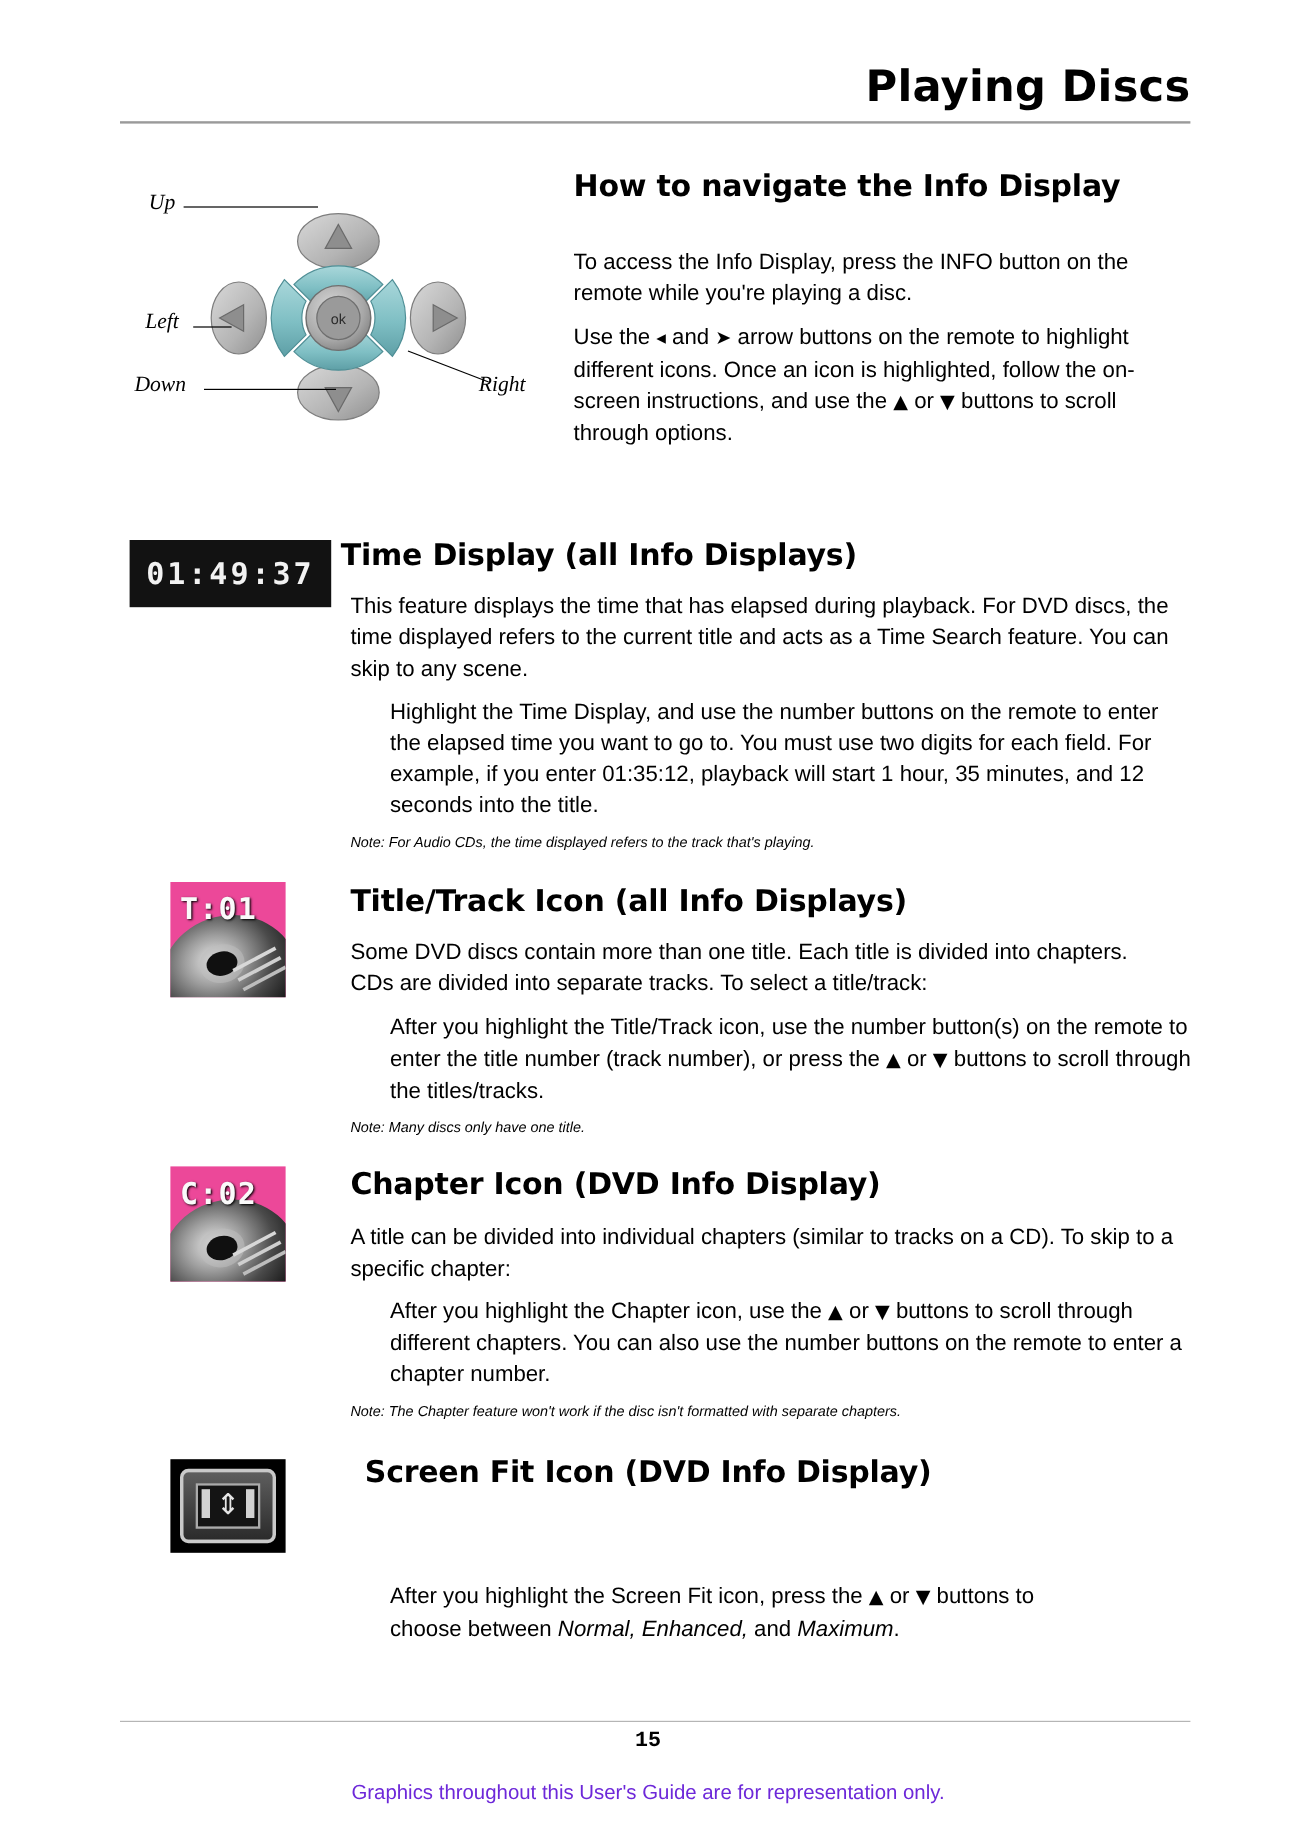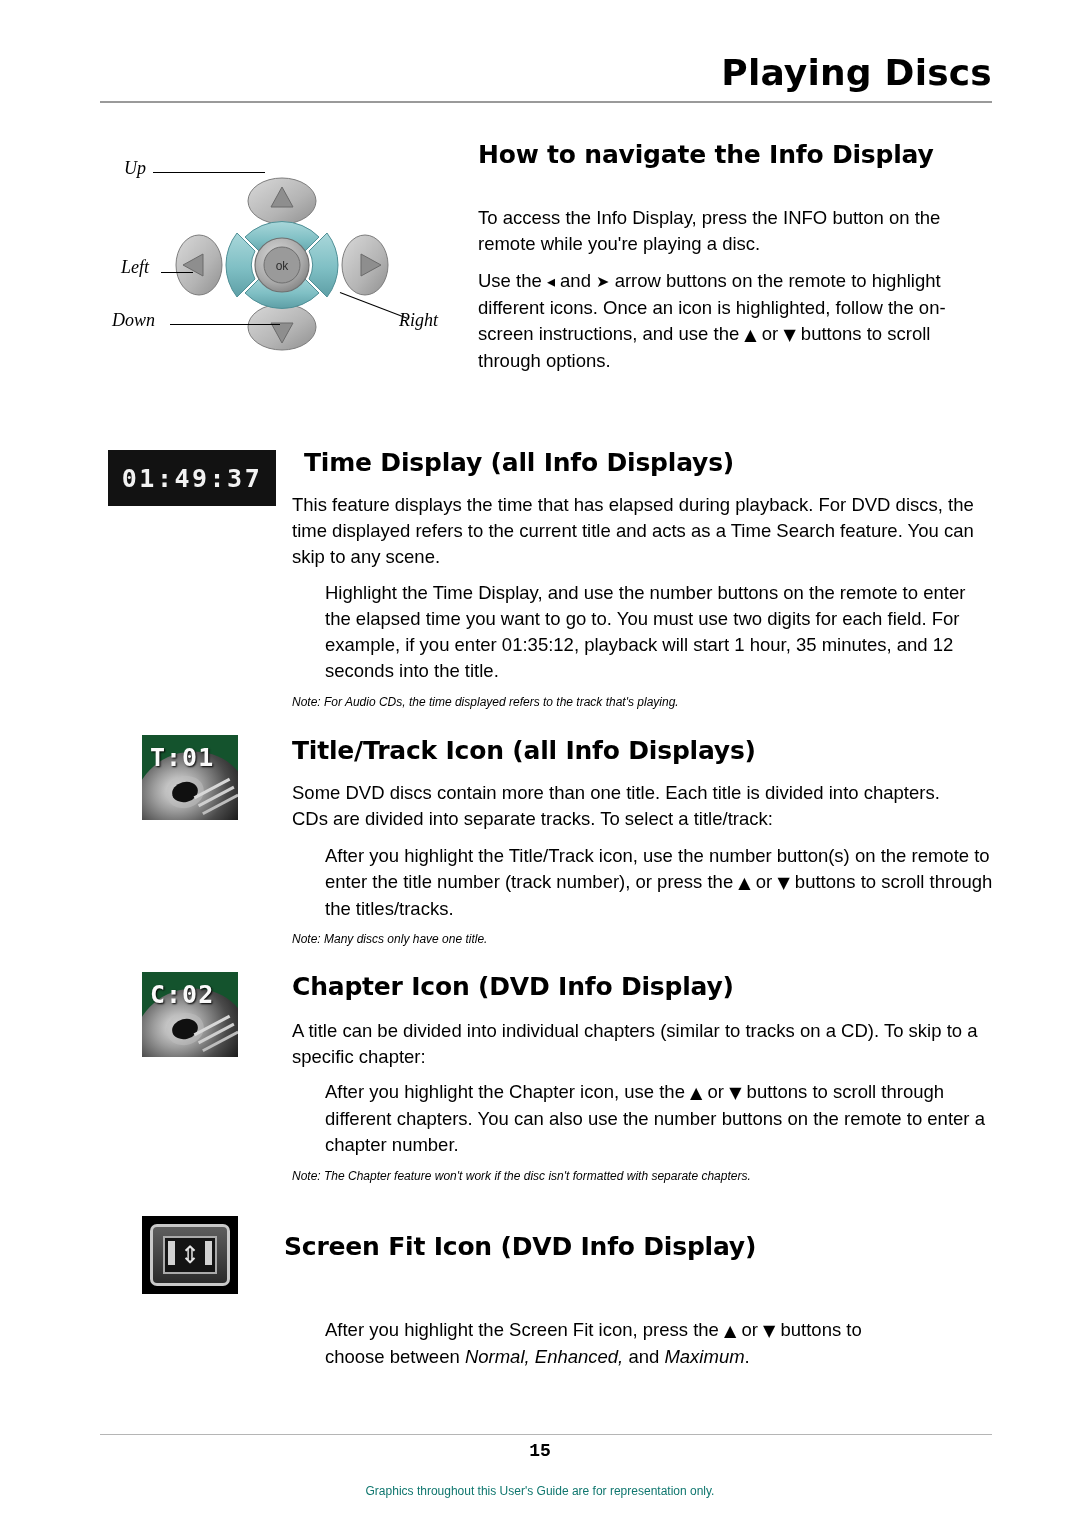--- a/index.html
+++ b/index.html
@@ -86,22 +86,22 @@
     text-align: center;
     font-size: 18px;
     font-weight: bold;
     font-family: Liberation Mono, monospace;
   }
   .footer-note {
     position: absolute;
     width: 100%;
     top: 1484px;
     text-align: center;
-    font-size: 12px;
-    color: #0f766e;
+    font-size: 17px;
+    color: #6d28d9;
   }
 
   
   .navpad {
     position: absolute;
     left: 175px;
     top: 175px;
     width: 215px;
     height: 180px;
   }
@@ -133,22 +133,22 @@
     display: flex;
     align-items: center;
     justify-content: center;
     font-weight: bold;
   }
 
   
   .disc-icon {
     position: absolute;
     width: 96px;
-    height: 85px;
-    background: #14532d;
+    height: 96px;
+    background: #ec4899;
     overflow: hidden;
   }
   .disc-icon .disc-body {
     position: absolute;
     left: -10px;
     bottom: -24px;
     width: 116px;
     height: 92px;
     background: radial-gradient(ellipse at 42% 38%, #e8e8e8 0%, #9d9d9d 26%, #4a4a4a 52%, #1d1d1d 75%, #070707 100%);
     border-radius: 50% 50% 50% 50% / 58% 58% 42% 42%;
@@ -308,21 +308,21 @@
     <span class="arrowglyph">➤</span>
     <span>arrow buttons on the remote to highlight different icons. Once an icon is highlighted, follow the on-screen instructions, and use the</span>
     <span class="arrowglyph">▲</span>
     <span>or</span>
     <span class="arrowglyph">▼</span>
     <span>buttons to scroll through options.</span>
   </div>
 
   <div class="time-icon">01:49:37</div>
 
-  <div class="h2" style="left:304px; top:448px;">Time Display (all Info Displays)</div>
+  <div class="h2" style="left:284px; top:448px;">Time Display (all Info Displays)</div>
 
   <div class="body" style="left:292px; top:492px; width:700px;">This feature displays the time that has elapsed during playback. For DVD discs, the time displayed refers to the current title and acts as a Time Search feature. You can skip to any scene.</div>
 
   <div class="indent" style="left:325px; top:580px; width:670px;">Highlight the Time Display, and use the number buttons on the remote to enter the elapsed time you want to go to. You must use two digits for each field. For example, if you enter 01:35:12, playback will start 1 hour, 35 minutes, and 12 seconds into the title.</div>
 
   <div class="note" style="left:292px; top:690px; width:700px;">Note: For Audio CDs, the time displayed refers to the track that's playing.</div>
 
   <div class="disc-icon" style="left:142px; top:735px;">
     <div class="disc-body"></div>
     <div class="disc-hole"></div>
@@ -368,21 +368,21 @@
   <div class="fit-icon" style="left:142px; top:1216px;">
     <div class="frame-outer">
       <div class="frame-inner">
         <div class="bar-l"></div>
         <div class="bar-r"></div>
         <div class="arrow-v">⇕</div>
       </div>
     </div>
   </div>
 
-  <div class="h2" style="left:284px; top:1212px;margin-top:20px;">Screen Fit Icon (DVD Info Display)</div>
+  <div class="h2" style="left:304px; top:1212px;">Screen Fit Icon (DVD Info Display)</div>
 
 
   <div class="indent" style="left:325px; top:1317px; width:670px;">
     <span>After you highlight the Screen Fit icon, press the</span>
     <span class="arrowglyph">▲</span>
     <span>or</span>
     <span class="arrowglyph">▼</span>
     <span>buttons to</span>
     <br>
     <span>choose between</span>

